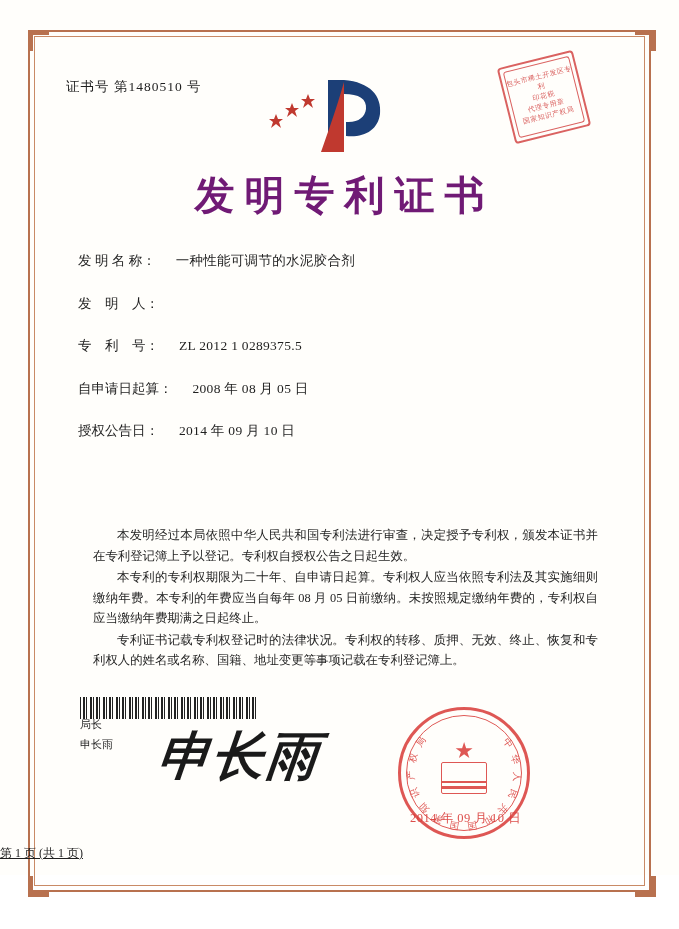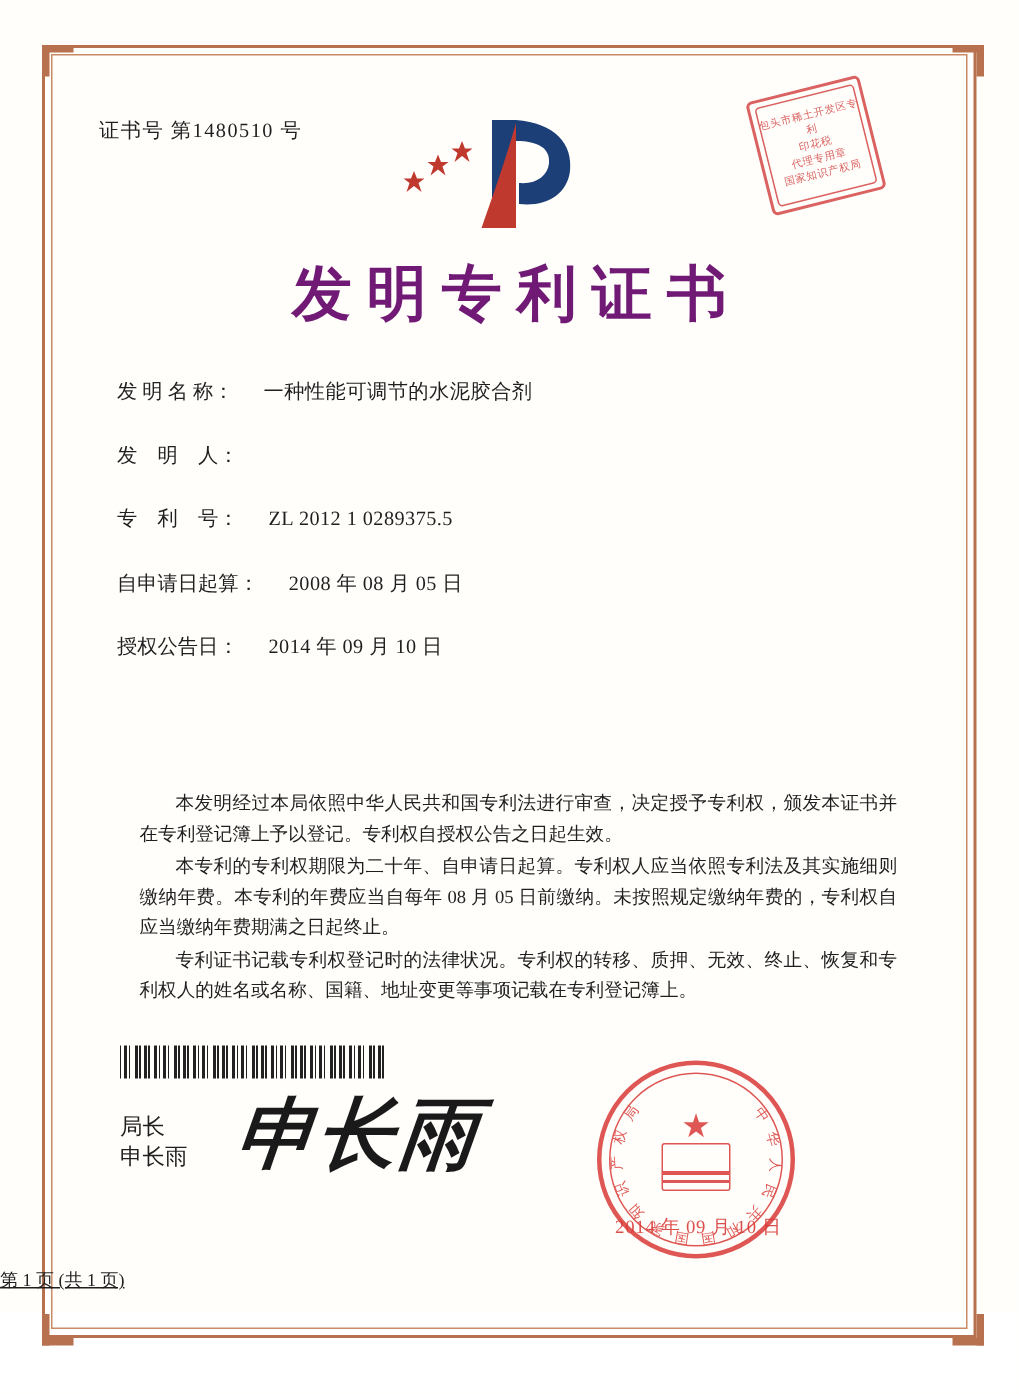--- a/index.html
+++ b/index.html
@@ -166,22 +166,22 @@
       #222 0, #222 1px, transparent 1px, transparent 3px,
       #222 3px, #222 5px, transparent 5px, transparent 6px,
       #222 6px, #222 7px, transparent 7px, transparent 10px,
       #222 10px, #222 12px, transparent 12px, transparent 13px
     );
   }
 
   .signature-block {
     position: absolute;
     left: 80px;
-    top: 742px;
-    font-size: 15px;
+    top: 714px;
+    font-size: 11px;
     line-height: 20px;
     color: #1f1f1f;
   }
   .handwriting {
     position: absolute;
     left: 158px;
     top: 722px;
     font-family: "DejaVu Serif", serif;
     font-size: 52px;
     font-style: italic;

